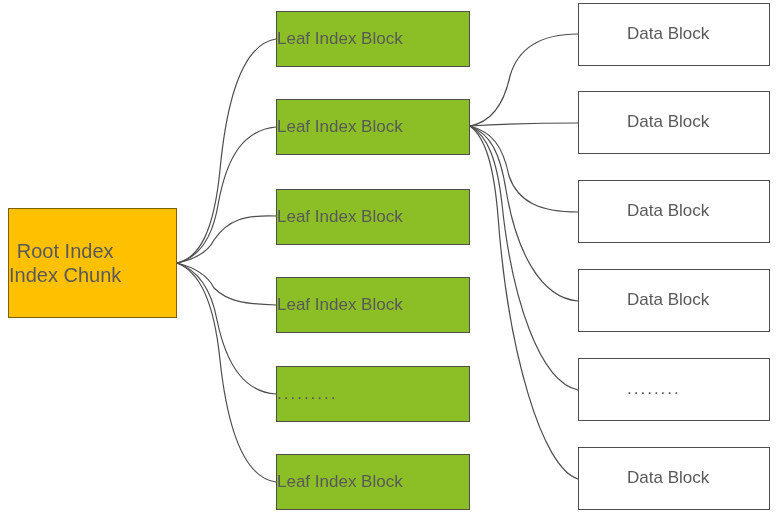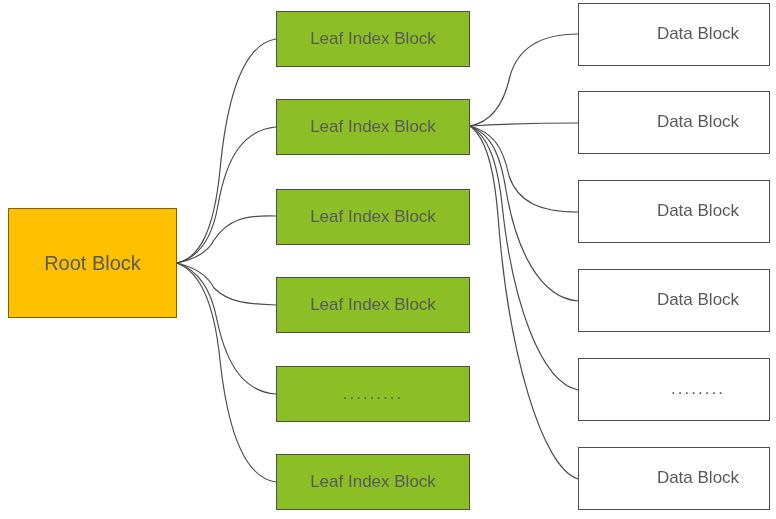--- a/index.html
+++ b/index.html
@@ -23,21 +23,21 @@
     top: 0;
     width: 776px;
     height: 519px;
     pointer-events: none;
   }
   .node {
     position: absolute;
     box-sizing: border-box;
     display: flex;
     align-items: center;
-    justify-content: center;
+    justify-content: flex-start;
     text-align: center;
     color: #595959;
     line-height: 1.22;
   }
   .node-root {
     border: 1px solid #7f6000;
     background: #ffc000;
     font-size: 20px;
   }
   .node-leaf {
@@ -76,21 +76,22 @@
       <path d="M470,126 C504,124 540,123 578,123"></path>
       <path d="M470,126 C492,132 503,146 509,176 C518,202 540,212 578,212"></path>
       <path d="M470,126 C490,134 500,152 506,190 C516,250 540,298 578,301"></path>
       <path d="M470,126 C488,136 497,160 502,204 C512,300 540,382 578,390"></path>
       <path d="M470,126 C486,138 494,168 498,216 C508,352 542,468 578,479"></path>
     </g>
   </svg>
 
   <div class="node node-root" style="left:8px; top:208px; width:169px; height:110px;">
     <div>
-      <div>Root Block</div>
+      <div>Root Index</div>
+      <div>Index Chunk</div>
     </div>
   </div>
 
   <div class="node node-leaf" style="left:276px; top:11px; width:194px; height:56px;">
     <span>Leaf Index Block</span>
   </div>
   <div class="node node-leaf" style="left:276px; top:99px; width:194px; height:56px;">
     <span>Leaf Index Block</span>
   </div>
   <div class="node node-leaf" style="left:276px; top:189px; width:194px; height:56px;">

